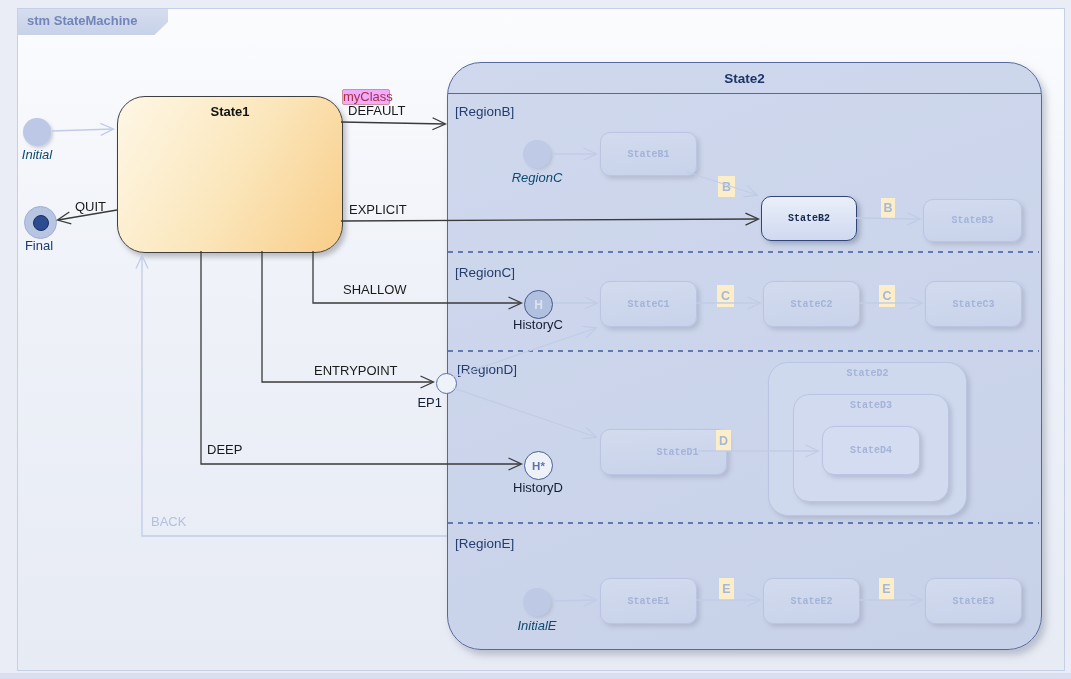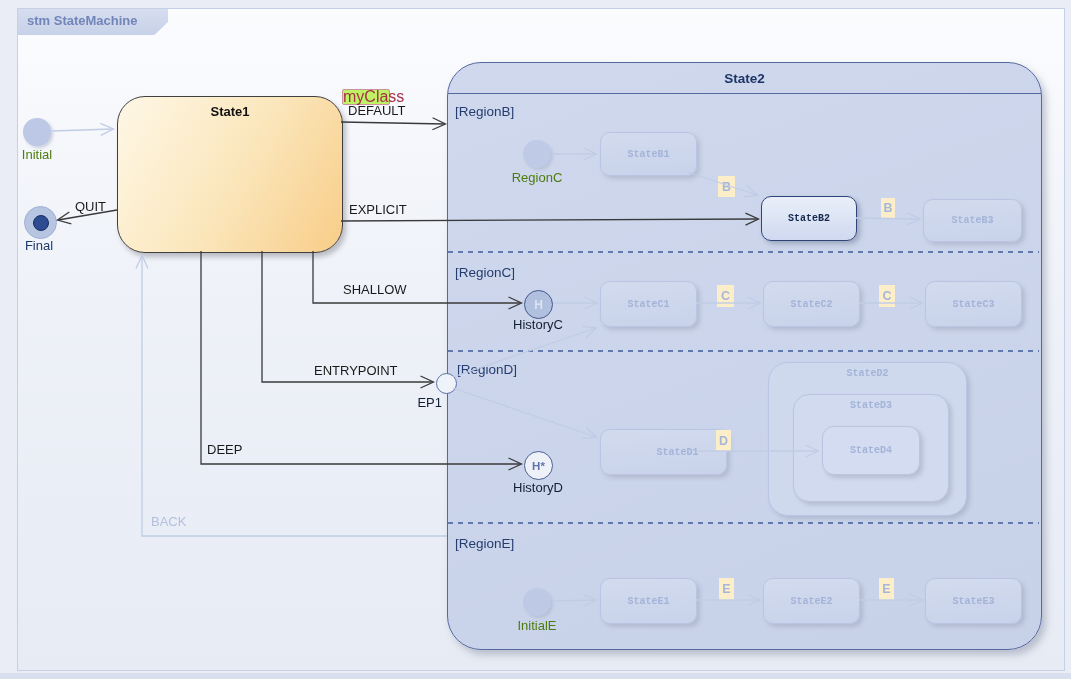--- a/index.html
+++ b/index.html
@@ -38,29 +38,29 @@
       display:flex;align-items:center;justify-content:center;z-index:3;}
   .final-inner{width:14px;height:14px;border-radius:50%;background:#2d4b90;border:1.5px solid #16305f;}
   .hist{display:flex;align-items:center;justify-content:center;font-weight:bold;z-index:4;}
   .hist-c{left:524px;top:290px;width:27px;height:27px;background:#b2c0e0;border:1.3px solid #44588e;
       color:#dbe2f2;font-size:12px;}
   .hist-d{left:524px;top:451px;width:27px;height:27px;background:#eef1f8;border:1.3px solid #4a5f95;
       color:#5f74ab;font-size:11.5px;}
   .ep{left:436px;top:373px;width:19px;height:19px;background:#eef2f9;border:1.3px solid #5a6fa5;z-index:6;}
   
   .lbl{font-size:13px;color:#1a1a1a;white-space:nowrap;z-index:9;}
-  .muted{color:#4d7c0f;}
+  .muted{color:#0c4a6e;font-style:italic;}
   .navy{color:#1d3a6e;}
   .dark{color:#141e33;}
   .region-lbl{font-size:13.5px;color:#243c6e;z-index:3;}
   .center{text-align:center;}
   .trig{background:#fdeeca;color:#a7b7da;font-weight:bold;font-size:12.5px;
       display:flex;align-items:center;justify-content:center;z-index:5;}
-  .stereo{left:342px;top:89px;width:46px;height:14px;background:#bef264;border:1px solid #c9939f;
-      border-radius:2px;font-size:16px;color:#a63048;text-align:center;line-height:14px;z-index:9;}
+  .stereo{left:342px;top:89px;width:46px;height:14px;background:#f0abfc;border:1px solid #c9939f;
+      border-radius:2px;font-size:13px;color:#a63048;text-align:center;line-height:14px;z-index:9;}
   svg.overlay{left:0;top:0;z-index:8;pointer-events:none;}
 </style>
 </head>
 <body>
 
 <div class="abs frame"></div>
 <div class="abs frame-tab">
   <span>stm StateMachine</span>
 </div>
 <div class="abs bottom-strip"></div>

